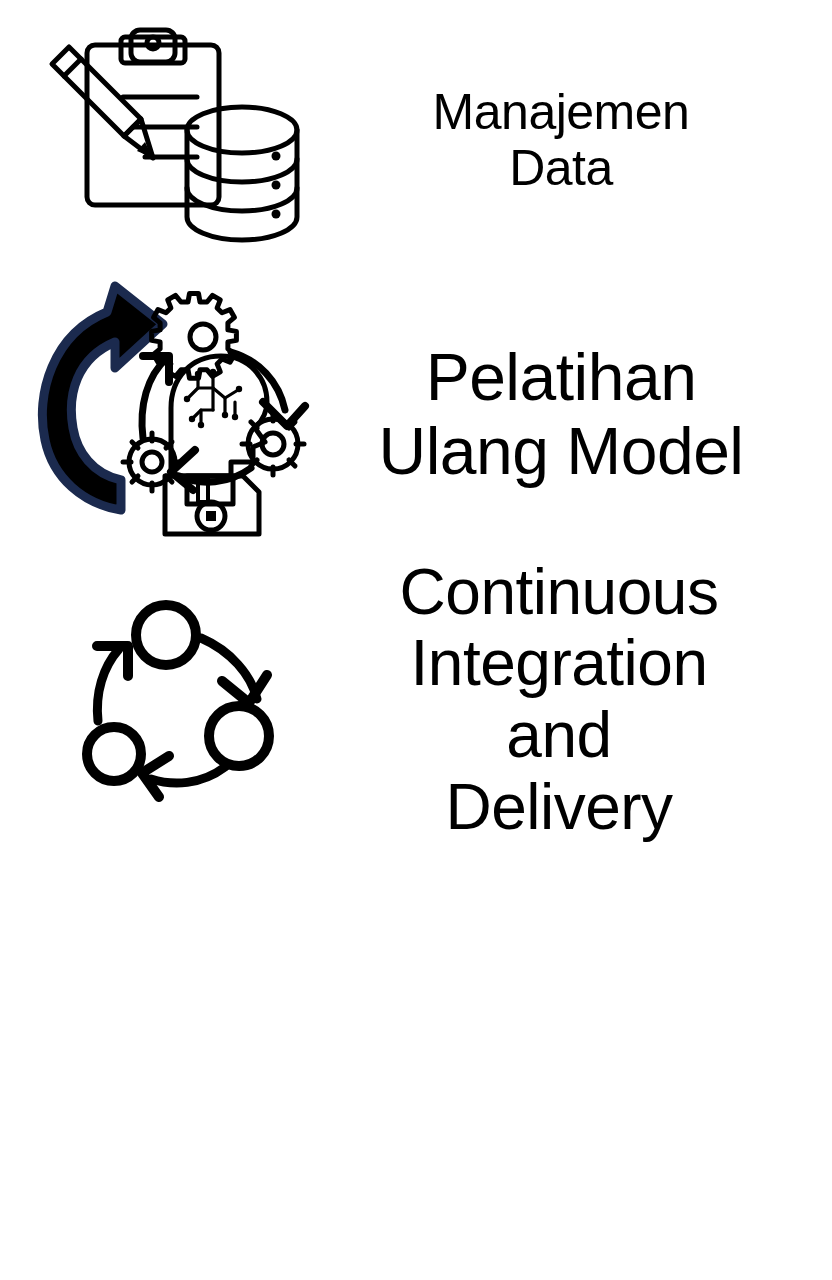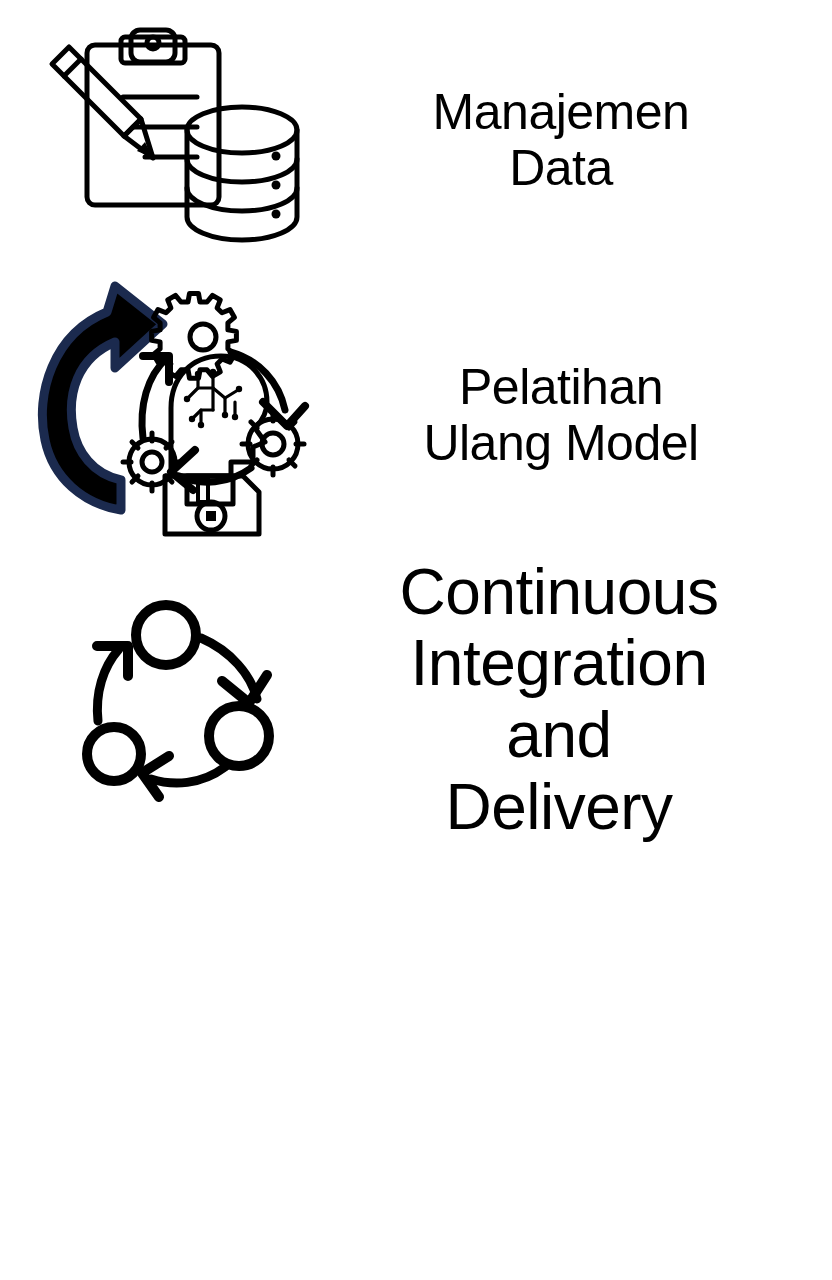--- a/index.html
+++ b/index.html
@@ -50,21 +50,21 @@
     line-height: 1.12;
     letter-spacing: -0.5px;
     white-space: pre-line;
   }
   
   #row-data      { top: 20px;  height: 240px; }
   #row-retrain   { top: 290px; height: 250px; }
   #row-cicd      { top: 590px; height: 220px; }
 
   #row-data .label-text    { font-size: 50px; }
-  #row-retrain .label-text { font-size: 50px; }
+  #row-retrain .label-text { font-size: 66px; }
   #row-cicd .label-text    { font-size: 64px; }
 
   #row-data .label-cell    { padding-left: 10px; }
   #row-retrain .label-cell { padding-left: 10px; }
   #row-cicd .label-cell    { padding-left: 6px; }
 
   svg { display: block; overflow: visible; }
   .stroke-blk {
     fill: none;
     stroke: #000000;

